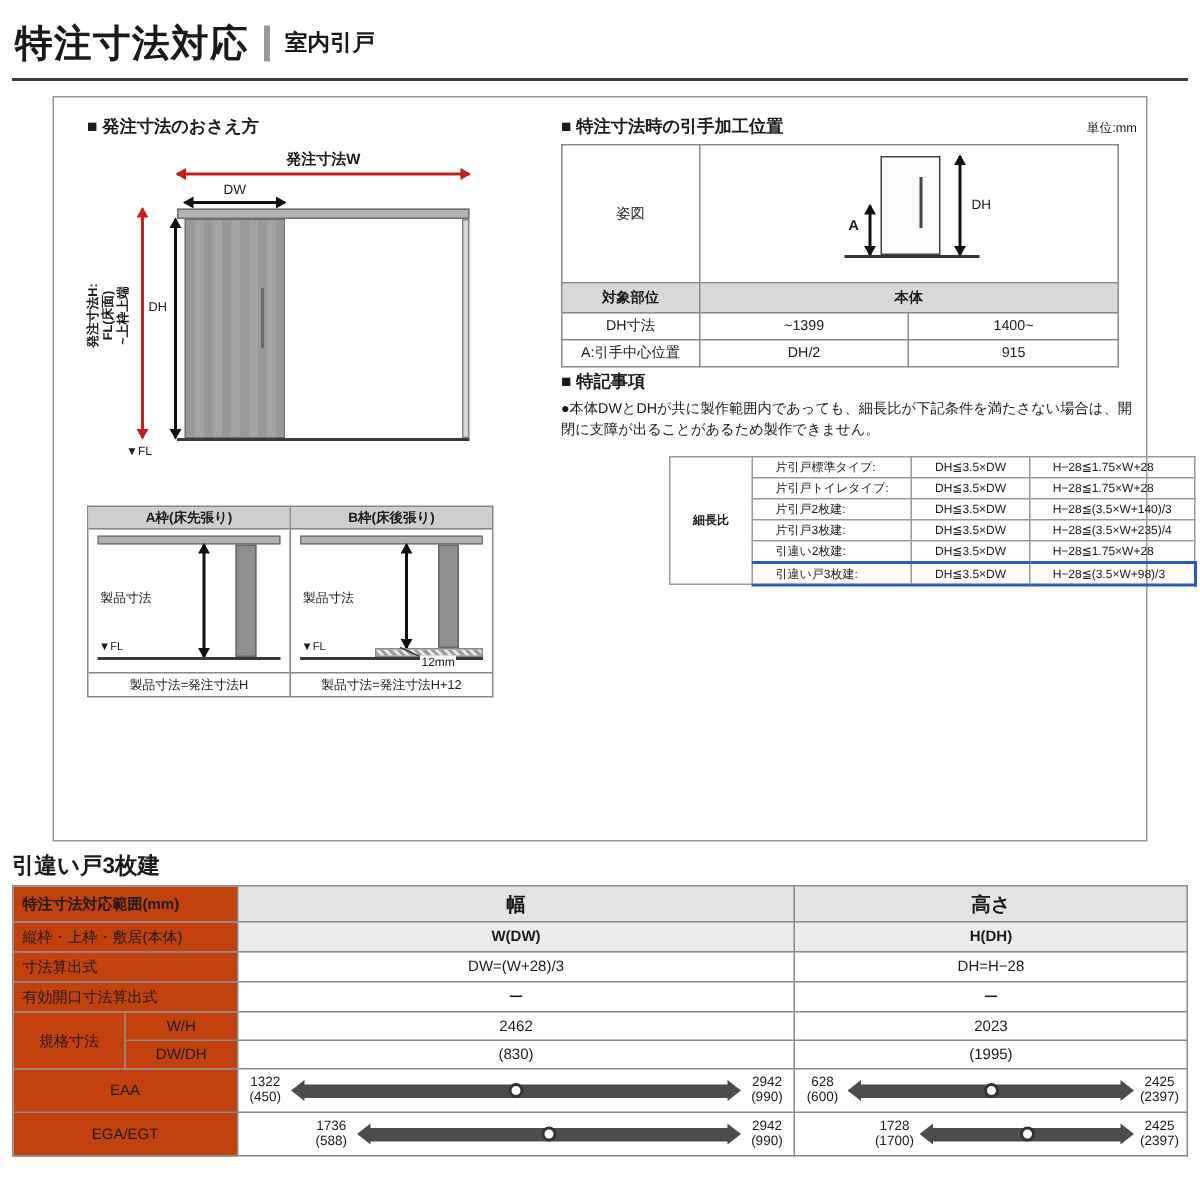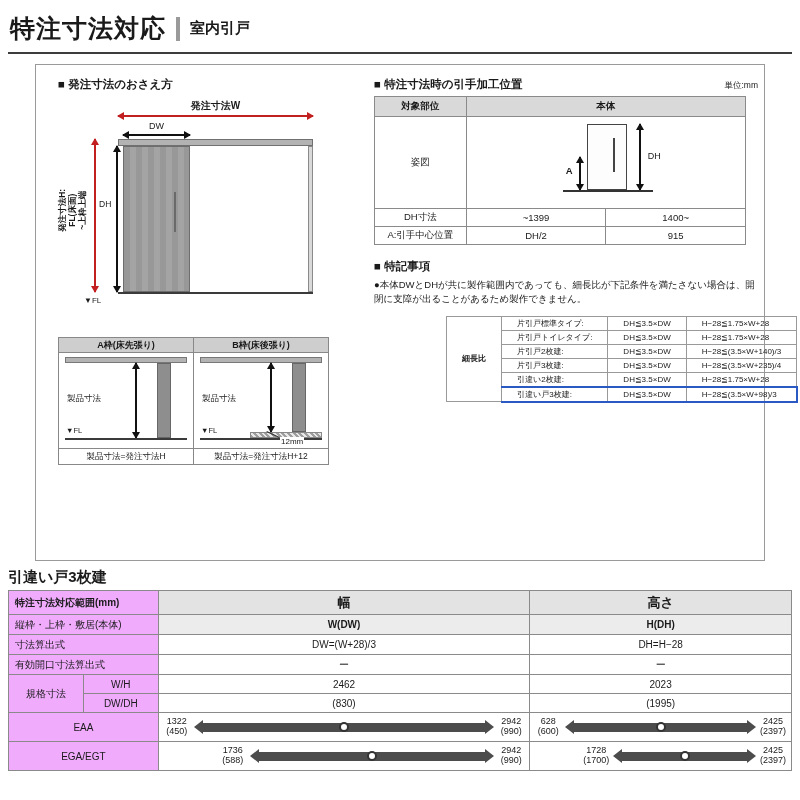--- a/index.html
+++ b/index.html
@@ -70,37 +70,37 @@
 .htable td,.htable th{border:1px solid #8a8a8a;text-align:center;padding:2px 3px}
 .htable .ghd{background:#d9d9d9;font-weight:bold;height:20px}
 .figcell{padding:0!important;height:92px}
 .fig{position:relative;width:100%;height:90px}
 .fig-door{position:absolute;left:120px;top:6px;width:40px;height:66px;border:1.5px solid #444;background:#fdfdfd}
 .fig-groove{position:absolute;left:146px;top:20px;width:2px;height:34px;background:#444}
 .fig-dh{position:absolute;left:181px;top:33px;font-size:9px}
 .fig-a{position:absolute;left:99px;top:47px;font-size:9.5px;font-weight:bold}
 .fig-floor{position:absolute;left:96px;top:72px;width:90px;height:2px;background:#333}
 .hnote{margin-top:3px;font-size:8.5px}
-.spech{margin-top:14px}
+.spech{margin-top:2px}
 .bullet{margin-top:4px;font-size:9.5px;line-height:1.45;width:384px}
 .rtable{border-collapse:collapse;margin:10px 0 0 72px;font-size:8px}
 .rtable td{border:1px solid #999;padding:1px 15px;white-space:nowrap;height:13px}
 .rt-lab{width:46px;text-align:center;font-weight:bold}
 .rt-type{width:96px}
 .rt-f1{width:76px}
 .rt-f2{width:94px}
 .rt-hl td{border-top:2px solid #2b59c3;border-bottom:2px solid #2b59c3}
 .rt-hl td:first-child{border-left:1px solid #a3a3a3}
 .rt-hl td:last-child{border-right:2px solid #2b59c3}
 
 
 .sec2{position:absolute;left:8px;top:568px;font-size:15px;font-weight:bold}
 .stable{position:absolute;left:8px;top:590px;width:784px;border-collapse:collapse;font-size:10px}
 .stable td{border:1px solid #8a8a8a;padding:1px 4px}
-.lab{background:#f0abfc}
+.lab{background:#c2410c}
 .lab.l{text-align:left;padding-left:6px}
 .lab.c{text-align:center}
 .colhd{background:#e3e3e3;font-weight:bold;font-size:13px;text-align:center;height:24px}
 .shade{background:#ececec}
 .vc{text-align:center}
 .bold{font-weight:bold}
 .rngcell{padding:2px 4px!important}
 .rng{display:flex;align-items:center;height:24px}
 .rv{display:flex;flex-direction:column;align-items:center;font-size:9px;line-height:1.1;min-width:28px}
 .rbar{flex:1;position:relative;height:9px;background:#4c4c4c;margin:0 11px}
@@ -179,36 +179,36 @@
 
       <div class="rcol">
         <div class="rhdrow">
           <span class="sech">■ 特注寸法時の引手加工位置</span>
           <span class="unit">単位:mm</span>
         </div>
 
         <table class="htable">
           <tbody>
               <tr>
-            <td class="ghd" style="width:92px">対象部位</td>
-            <td class="ghd" colspan="2">本体</td>
-          </tr>
-          <tr>
             <td>姿図</td>
             <td colspan="2" class="figcell">
               <div class="fig">
                 <div class="fig-door"></div>
                 <div class="fig-groove"></div>
                 <div class="arr v" style="left:172px;top:6px;height:66px"></div>
                 <div class="fig-dh">DH</div>
                 <div class="arr v" style="left:112px;top:39px;height:33px"></div>
                 <div class="fig-a">A</div>
                 <div class="fig-floor"></div>
               </div>
             </td>
+          </tr>
+          <tr>
+            <td class="ghd" style="width:92px">対象部位</td>
+            <td class="ghd" colspan="2">本体</td>
           </tr>
           <tr>
             <td>DH寸法</td>
             <td style="width:140px">~1399</td>
             <td style="width:140px">1400~</td>
           </tr>
           <tr>
             <td>A:引手中心位置</td>
             <td>DH/2</td>
             <td>915</td>
@@ -330,21 +330,21 @@
                 <span>2425</span>
                 <span>(2397)</span>
               </div>
         </div>
       </td>
     </tr>
     <tr>
       <td class="lab c" colspan="2">EGA/EGT</td>
       <td class="rngcell">
         <div class="rng">
-          <div class="rv" style="margin-left:56px">
+          <div class="rv" style="margin-left:44px">
                 <span>1736</span>
                 <span>(588)</span>
               </div>
           <div class="rbar">
                 <span class="dot"></span>
               </div>
           <div class="rv">
                 <span>2942</span>
                 <span>(990)</span>
               </div>

